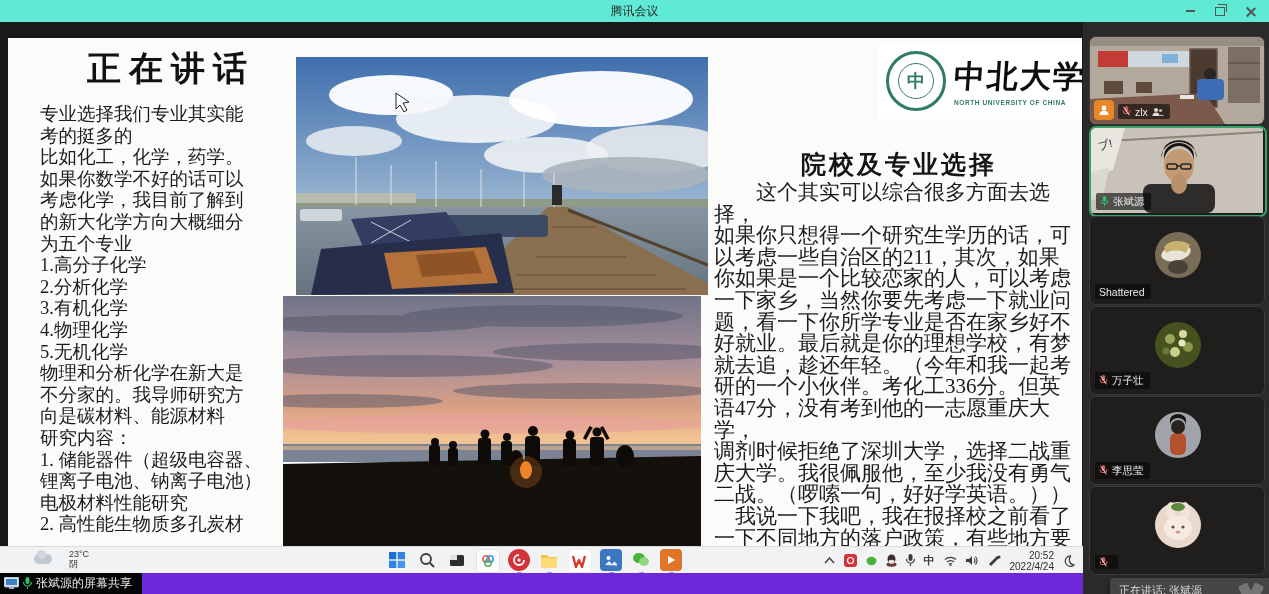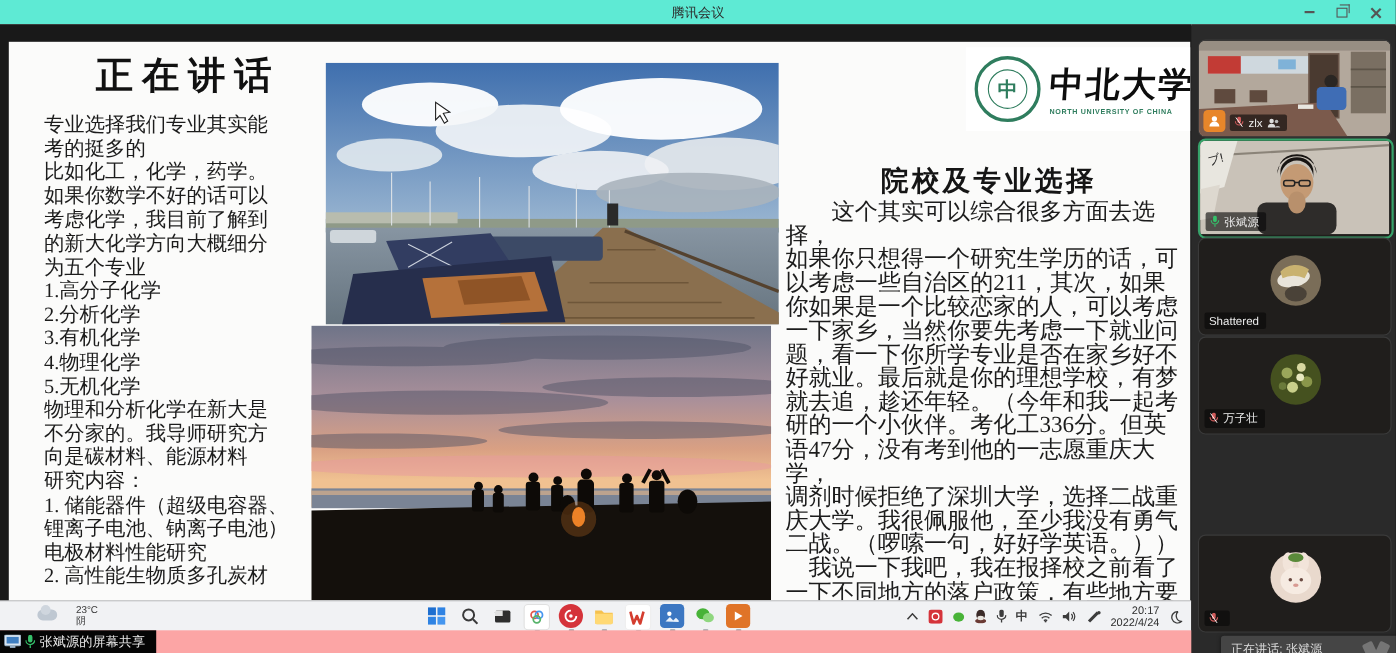--- a/index.html
+++ b/index.html
@@ -42,21 +42,21 @@
   .cloudicon{width:18px;height:10px;background:#bfc8d2;border-radius:8px;position:relative;}
   .cloudicon:before{content:"";position:absolute;left:3px;top:-4px;width:9px;height:9px;border-radius:50%;background:#cfd6de;}
   .appicons{left:386px;top:2px;display:flex;gap:8px;}
   .ticon{width:22px;height:22px;border-radius:4px;position:relative;display:flex;align-items:center;justify-content:center;}
   .rundot:after{content:"";position:absolute;left:9px;bottom:-3px;width:5px;height:2px;border-radius:2px;background:#9aa0a6;}
   .tray{right:8px;top:0;height:27px;display:flex;align-items:center;gap:9px;}
   .trayglyph{font-size:11px;color:#3c3c3c;}
   .clock{text-align:right;font-size:10px;color:#2f2f2f;line-height:11px;}
 
   
-  .bottombar{left:0;top:551px;width:1175px;height:21px;background:#fca5a5;display:flex;align-items:center;text-align:right;}
+  .bottombar{left:0;top:551px;width:1175px;height:21px;background:#6d28d9;display:flex;align-items:center;text-align:right;}
   .sharepill{display:flex;align-items:center;gap:4px;padding:0 10px 0 4px;height:21px;background:#050505;}
   .sharetext{color:#e8e8e8;font-size:12px;}
 
   
   .sidebar{left:1083px;top:22px;width:186px;height:572px;background:#2a2a2a;}
   .vtile{left:6px;width:174px;height:87px;background:#201e1c;border-radius:7px;border:1px solid #3a3a3a;overflow:hidden;}
   .vtile.speaking{border:2px solid #37a26a;}
   .vlabel{position:absolute;left:5px;bottom:5px;background:rgba(8,8,8,.62);color:#ececec;font-size:10.5px;padding:1.5px 6px 1.5px 4px;border-radius:2px;display:flex;align-items:center;gap:4px;white-space:nowrap;}
   .avatarwrap{position:absolute;left:64px;top:14px;}
   .toast{left:1110px;top:578px;width:155px;height:25px;background:rgba(72,72,72,.92);border-radius:3px;color:#dedede;font-size:11px;display:flex;align-items:center;padding-left:9px;box-shadow:0 1px 4px rgba(0,0,0,.5);}
@@ -341,21 +341,21 @@
           </svg>
         <svg width="13" height="11" viewBox="0 0 13 11">
             <polygon points="0,4 3,4 6,1 6,10 3,7 0,7" fill="#3c3c3c"></polygon>
             <path d="M8 3 a4 4 0 0 1 0 5 M9.5 1.5 a6.5 6.5 0 0 1 0 8" fill="none" stroke="#3c3c3c" stroke-width="1.1"></path>
           </svg>
         <svg width="13" height="12" viewBox="0 0 13 12">
             <path d="M1 11 L9 3 L11 5 L3 13 Z" fill="#3c3c3c" transform="translate(0,-2)"></path>
             <circle cx="11" cy="2" r="1.6" fill="#3c3c3c"></circle>
           </svg>
         <div class="clock">
-          <div>20:17</div>
+          <div>20:52</div>
           <div>2022/4/24</div>
         </div>
         <svg width="12" height="12" viewBox="0 0 12 12">
             <path d="M8 1 a5.2 5.2 0 1 0 3 9 a5.2 5.2 0 0 1 -3 -9" fill="none" stroke="#3c3c3c" stroke-width="1.2"></path>
           </svg>
       </div>
     </div>
 
     <div class="abs bottombar">
       <div class="sharepill">
@@ -471,20 +471,38 @@
       <div class="vlabel">
         <svg width="9" height="11" viewBox="0 0 9 13">
             <rect x="2.5" y="0" width="4" height="7" rx="2" fill="#d05a5a"></rect>
             <path d="M0.5 5 a4 4 0 0 0 8 0" fill="none" stroke="#d05a5a" stroke-width="1.2"></path>
             <line x1="1" y1="1" x2="8" y2="11" stroke="#fff" stroke-width="1"></line>
           </svg>
         <span>万子壮</span>
       </div>
     </div>
 
+    <div class="abs vtile" style="top:374px;">
+      <div class="avatarwrap">
+        <svg width="48" height="48" viewBox="0 0 48 48">
+            <circle cx="24" cy="24" r="23" fill="#a2a4ac"></circle>
+            <rect x="16" y="22" width="16" height="22" rx="6" fill="#b5502e"></rect>
+            <circle cx="24" cy="16" r="7" fill="#2b2320"></circle>
+            <path d="M16 14 a8 7 0 0 1 16 0 l0 -5 a8 6 0 0 0 -16 0 z" fill="#141210"></path>
+          </svg>
+      </div>
+      <div class="vlabel">
+        <svg width="9" height="11" viewBox="0 0 9 13">
+            <rect x="2.5" y="0" width="4" height="7" rx="2" fill="#d05a5a"></rect>
+            <path d="M0.5 5 a4 4 0 0 0 8 0" fill="none" stroke="#d05a5a" stroke-width="1.2"></path>
+            <line x1="1" y1="1" x2="8" y2="11" stroke="#fff" stroke-width="1"></line>
+          </svg>
+        <span>李思莹</span>
+      </div>
+    </div>
 
     <div class="abs vtile" style="top:464px;">
       <div class="avatarwrap">
         <svg width="48" height="48" viewBox="0 0 48 48">
             <circle cx="24" cy="24" r="23" fill="#e9d9cd"></circle>
             <ellipse cx="17" cy="10" rx="5" ry="9" fill="#f2e4da"></ellipse>
             <ellipse cx="31" cy="10" rx="5" ry="9" fill="#f2e4da"></ellipse>
             <ellipse cx="24" cy="27" rx="14" ry="12" fill="#f6ebe2"></ellipse>
             <circle cx="19" cy="26" r="1.6" fill="#6a4a42"></circle>
             <circle cx="29" cy="26" r="1.6" fill="#6a4a42"></circle>

